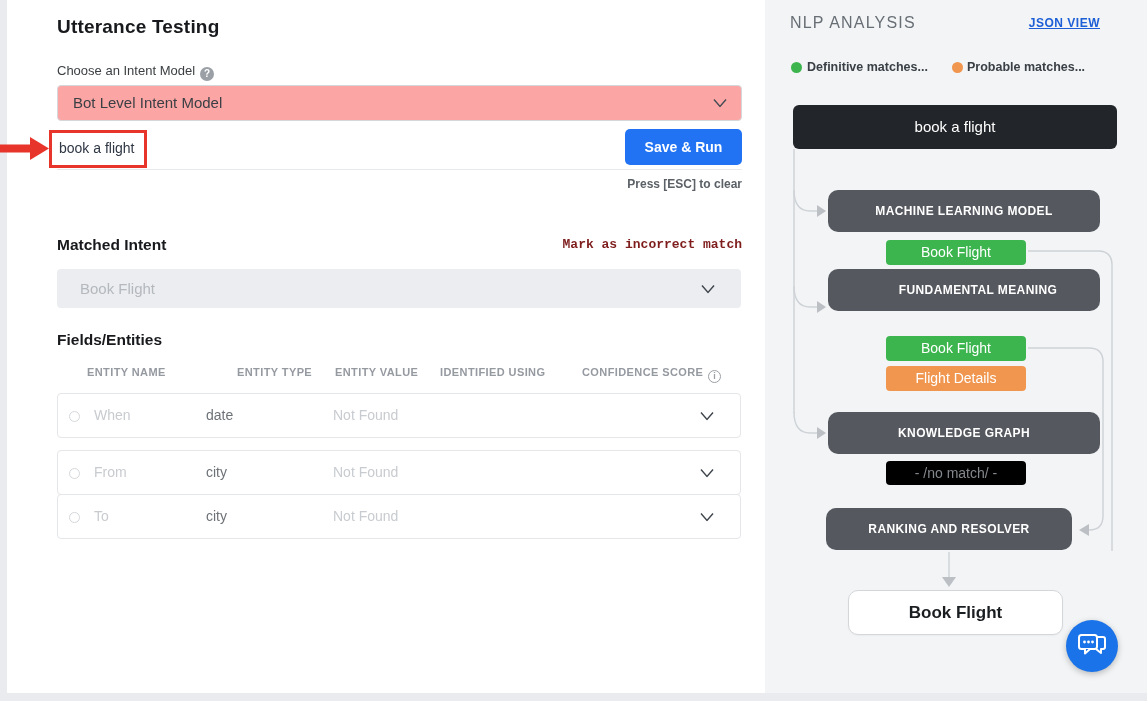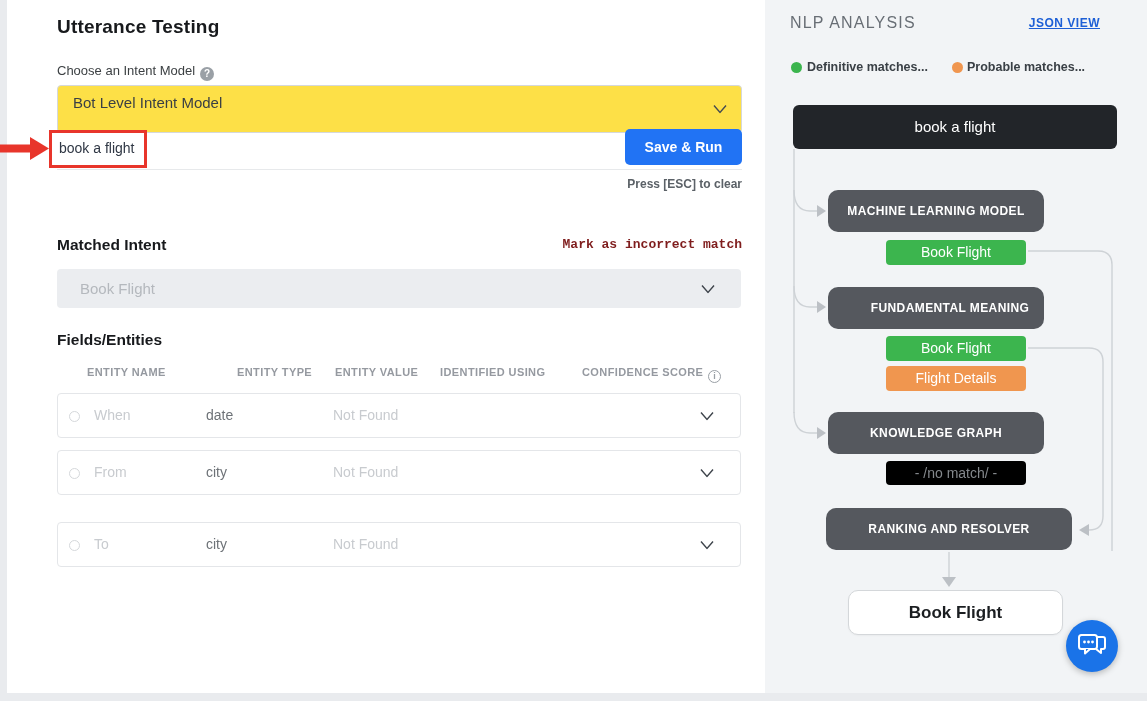--- a/index.html
+++ b/index.html
@@ -16,21 +16,21 @@
   
   .main-panel { left:7px; top:0; width:758px; height:693px; background:#ffffff; }
   .nlp-panel  { left:765px; top:0; width:382px; height:693px; background:#f2f4f6; }
 
   
   .page-title { left:57px; top:16px; font-size:19px; font-weight:700; letter-spacing:.2px; }
   .intent-label { left:57px; top:63px; font-size:13px; color:#3c4043; }
   .help-icon { display:inline-block; width:14px; height:14px; margin-left:5px; vertical-align:-2px;
     border-radius:50%; background:#9aa0a6; color:#fff; font-size:10px; font-weight:700;
     text-align:center; line-height:14px; }
-  .intent-select { left:57px; top:85px; width:685px; height:48px; background:#fde047;
+  .intent-select { left:57px; top:85px; width:685px; height:36px; background:#fca5a5;
     border:1px solid #d5d8db; border-radius:4px; }
   .intent-select .sel-text { position:absolute; left:15px; top:0; line-height:34px; font-size:15px; color:#3a3f44; }
   .chevron { position:absolute; top:50%; transform:translateY(-50%); width:14px; height:9px; }
   .chevron svg { display:block; }
 
   .utterance-input { left:57px; top:133px; width:560px; height:30px; border:none; outline:none;
     font-family:"Liberation Sans", sans-serif; font-size:14px; color:#2f3744; background:transparent; z-index:2; padding-left:2px; }
   .red-box { left:49px; top:130px; width:98px; height:38px; border:3px solid #e8352b; z-index:4; pointer-events:none; }
   .red-arrow { left:0; top:137px; width:50px; height:23px; z-index:4; pointer-events:none; }
   .save-run-btn { left:625px; top:129px; width:117px; height:36px; background:#2173f4; border:none;
@@ -60,21 +60,21 @@
   
   .nlp-title { left:790px; top:14px; font-size:16px; color:#686e75; letter-spacing:1.2px; }
   .json-view-link { left:1000px; top:16px; width:100px; text-align:right; font-size:12px; font-weight:700;
     letter-spacing:.5px; color:#1d5fd6; text-decoration:underline; cursor:pointer; }
   .legend-dot { width:11px; height:11px; border-radius:50%; top:62px; }
   .legend-label { top:60px; font-size:12.5px; font-weight:700; color:#3a4046; }
 
   .utterance-box { left:793px; top:105px; width:324px; height:44px; background:#222529; border-radius:6px;
     color:#fff; font-size:15px; text-align:center; line-height:44px; }
 
-  .stage-box { left:828px; width:216px; height:42px; background:#55585e; border-radius:10px;
+  .stage-box { left:828px; width:272px; height:42px; background:#55585e; border-radius:10px;
     color:#fff; font-size:12px; font-weight:700; letter-spacing:.4px; text-align:center; line-height:42px; }
   .badge { left:886px; width:140px; height:25px; border-radius:4px; text-align:center;
     line-height:25px; font-size:14px; color:#fff; }
   .badge-definitive { background:#3cb54e; }
   .badge-probable { background:#f0964f; }
   .badge-none { background:#000000; color:#84888c; }
 
   .result-box { left:848px; top:590px; width:215px; height:45px; background:#fff; border:1px solid #d4d7da;
     border-radius:10px; text-align:center; line-height:43px; font-size:17px; font-weight:700; color:#1b1e21;
     box-shadow:0 1px 2px rgba(0,0,0,0.04); }
@@ -154,21 +154,21 @@
   <span class="row-circle"></span>
   <span class="e-name">From</span>
   <span class="e-type">city</span>
   <span class="e-value">Not Found</span>
   <span class="chevron" style="right:26px;">
     <svg width="14" height="9" viewBox="0 0 14 9">
         <polyline points="1,1 7,8 13,1" fill="none" stroke="#3f454c" stroke-width="1.4"></polyline>
       </svg>
   </span>
 </div>
-<div class="abs entity-row" style="top:522px;padding-left:44px;">
+<div class="abs entity-row" style="top:494px;padding-left:44px;">
   <span class="row-circle"></span>
   <span class="e-name">To</span>
   <span class="e-type">city</span>
   <span class="e-value">Not Found</span>
   <span class="chevron" style="right:26px;">
     <svg width="14" height="9" viewBox="0 0 14 9">
         <polyline points="1,1 7,8 13,1" fill="none" stroke="#3f454c" stroke-width="1.4"></polyline>
       </svg>
   </span>
 </div>
@@ -198,21 +198,21 @@
     <polygon points="1089,524 1089,536 1079,530"></polygon>
     <polygon points="942,577 956,577 949,587"></polygon>
   </g>
 </svg>
 
 <div class="abs utterance-box" style="z-index:2;">book a flight</div>
 
 <div class="abs stage-box" style="top:190px; z-index:2;">MACHINE LEARNING MODEL</div>
 <div class="abs badge badge-definitive" style="top:240px; z-index:2;">Book Flight</div>
 
-<div class="abs stage-box" style="top:287px; z-index:2;padding-left:28px;">FUNDAMENTAL MEANING</div>
+<div class="abs stage-box" style="top:269px; z-index:2;padding-left:28px;">FUNDAMENTAL MEANING</div>
 <div class="abs badge badge-definitive" style="top:336px; z-index:2;">Book Flight</div>
 <div class="abs badge badge-probable" style="top:366px; z-index:2;">Flight Details</div>
 
 <div class="abs stage-box" style="top:412px; z-index:2;">KNOWLEDGE GRAPH</div>
 <div class="abs badge badge-none" style="top:461px; height:24px; line-height:24px; z-index:2;">- /no match/ -</div>
 
 <div class="abs stage-box" style="top:508px; left:826px; width:246px; z-index:2;">RANKING AND RESOLVER</div>
 
 <div class="abs result-box" style="z-index:2;">Book Flight</div>
 

